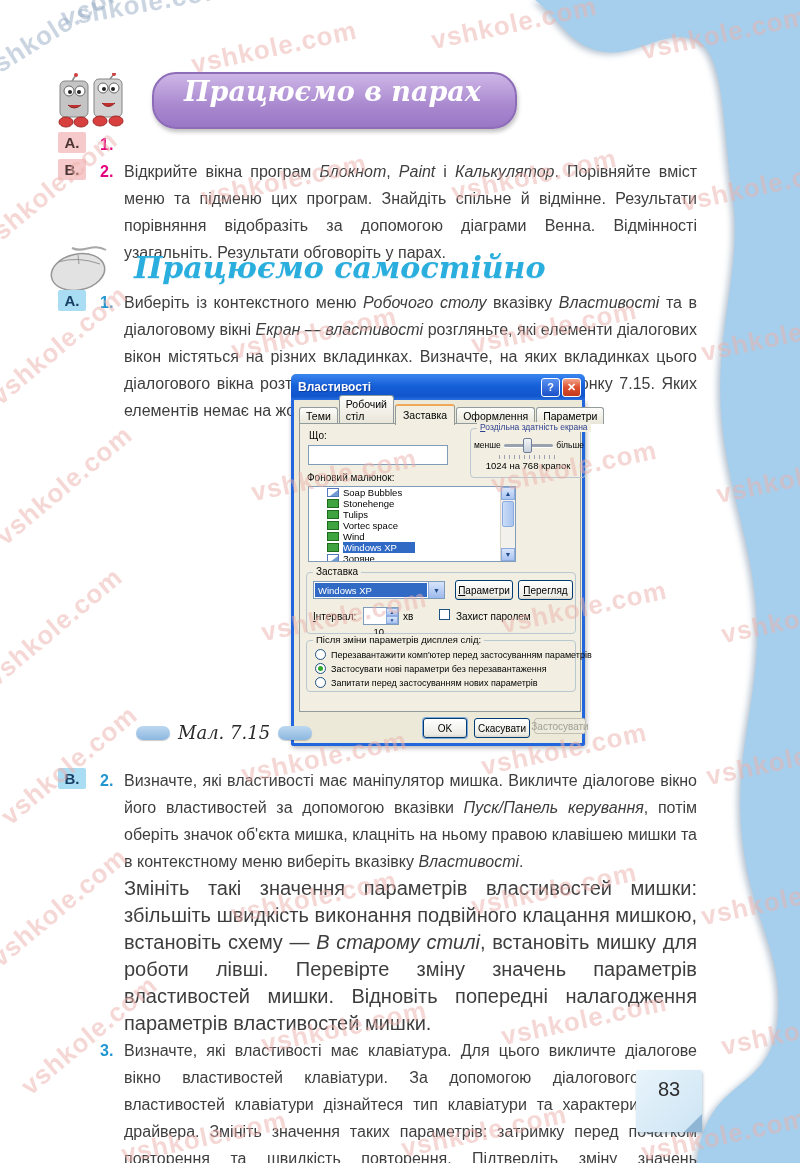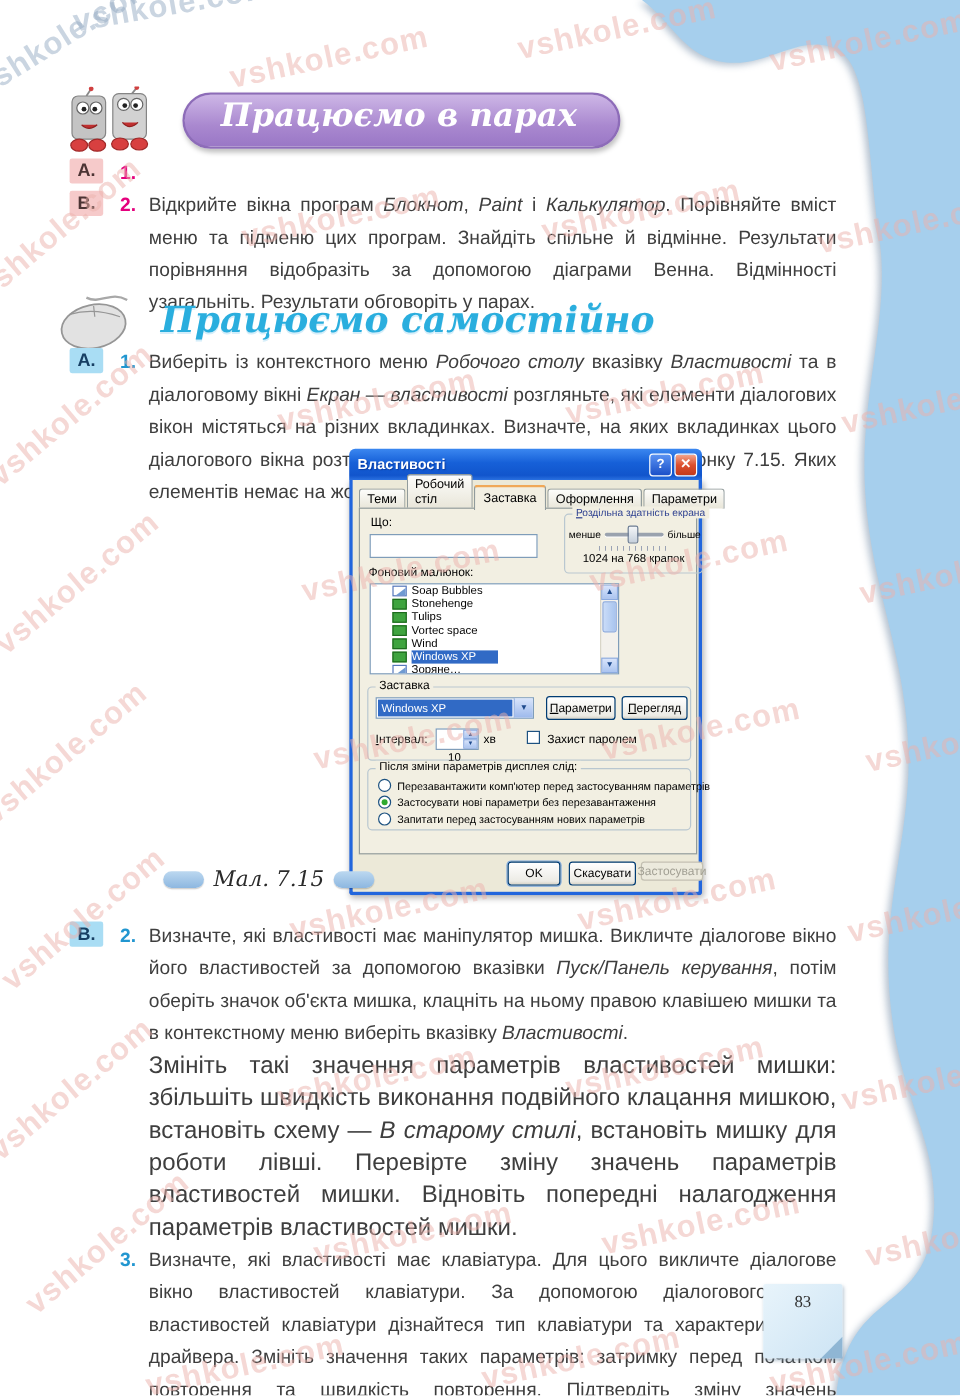--- a/index.html
+++ b/index.html
@@ -11,21 +11,21 @@
 
   
   #wm-layer{position:absolute;inset:0;z-index:40;pointer-events:none;overflow:hidden;}
   .wm{position:absolute;font-size:26px;letter-spacing:1px;font-weight:bold;white-space:nowrap;}
   .wm-p{color:rgba(236,178,172,0.50);}
   .wm-b{color:rgba(150,172,196,0.50);}
 
   
   .hdr{position:absolute;left:48px;display:flex;align-items:center;z-index:10;}
   .pill-banner{background:linear-gradient(#cdb6e6,#a988cf 60%,#9a77c6);border:2px solid #8d6cb8;
-    border-radius:24px;padding:2px 34px 10px 30px;box-shadow:1px 3px 4px rgba(0,0,0,.25);}
+    border-radius:24px;padding:2px 34px 20px 30px;box-shadow:1px 3px 4px rgba(0,0,0,.25);}
   .script{font-family:"DejaVu Serif",serif;font-style:italic;font-weight:bold;}
   .pill-banner .script{color:#ffffff;font-size:27px;}
   .cyan-script{color:#2aaede;font-size:30px;text-shadow:0 1px 0 #d5eefa;}
 
   
   .txt-sec{position:absolute;left:58px;width:639px;z-index:10;color:#3e3e3e;}
   .row{display:flex;align-items:flex-start;}
   .badge{flex:0 0 28px;height:21px;margin-top:1px;text-align:center;font-weight:bold;font-size:15px;line-height:21px;border-radius:2px;}
   .badge-pink{background:#f6caca;color:#4c3434;}
   .badge-blue{background:#a9ddf4;color:#173f63;}
@@ -104,21 +104,21 @@
   .checkbox{position:absolute;width:11px;height:11px;background:#fff;border:1px solid #1d5281;box-sizing:border-box;}
   .radio-row{position:absolute;left:8px;display:flex;align-items:center;gap:5px;font-size:9px;white-space:nowrap;}
   .radio{width:11px;height:11px;border-radius:50%;background:#fff;border:1px solid #1d5281;box-sizing:border-box;position:relative;flex:0 0 11px;}
   .radio-on::after{content:"";position:absolute;left:2px;top:2px;width:5px;height:5px;border-radius:50%;background:#2faa2f;}
 
   
   #page-note{position:absolute;left:636px;top:1070px;width:66px;height:62px;z-index:20;
     background:linear-gradient(135deg,#e8f4fb,#cde4f4);border-radius:2px;box-shadow:1px 2px 3px rgba(110,140,165,.45);}
   #page-note::after{content:"";position:absolute;right:0;bottom:0;border-style:solid;border-width:0 0 18px 18px;
     border-color:transparent transparent #8fb6d4 transparent;}
-  #page-num{position:absolute;left:0;top:8px;width:100%;text-align:center;font-size:14px;color:#2e2e2e;font-family:Liberation Serif, serif;}
+  #page-num{position:absolute;left:0;top:8px;width:100%;text-align:center;font-size:20px;color:#2e2e2e;}
 </style>
 </head>
 <body>
 
 <div id="page">
 
   <svg id="decor-svg" width="800" height="1163">
     <path d="M535,0 C560,18 570,48 605,52 C640,56 665,28 695,40 C725,52 722,120 733,200
              C742,265 716,330 721,410 C726,495 760,555 757,645 C754,715 733,765 743,845
              C753,925 786,955 777,1025 C768,1095 706,1075 697,1163 L800,1163 L800,0 Z" fill="#a6cfed"></path>

